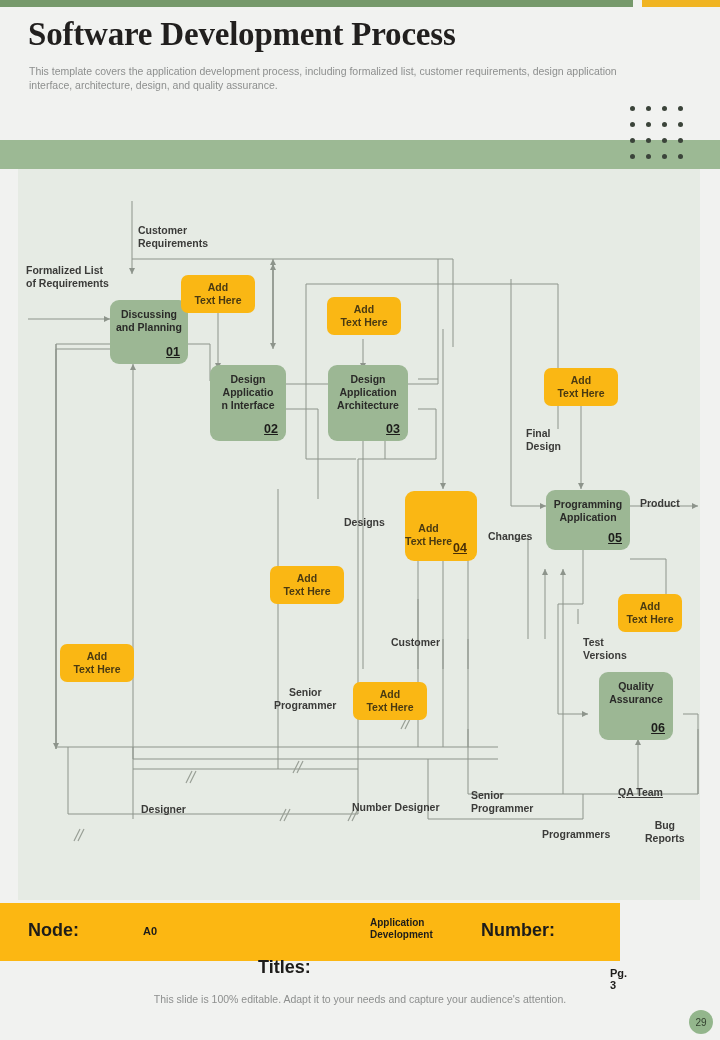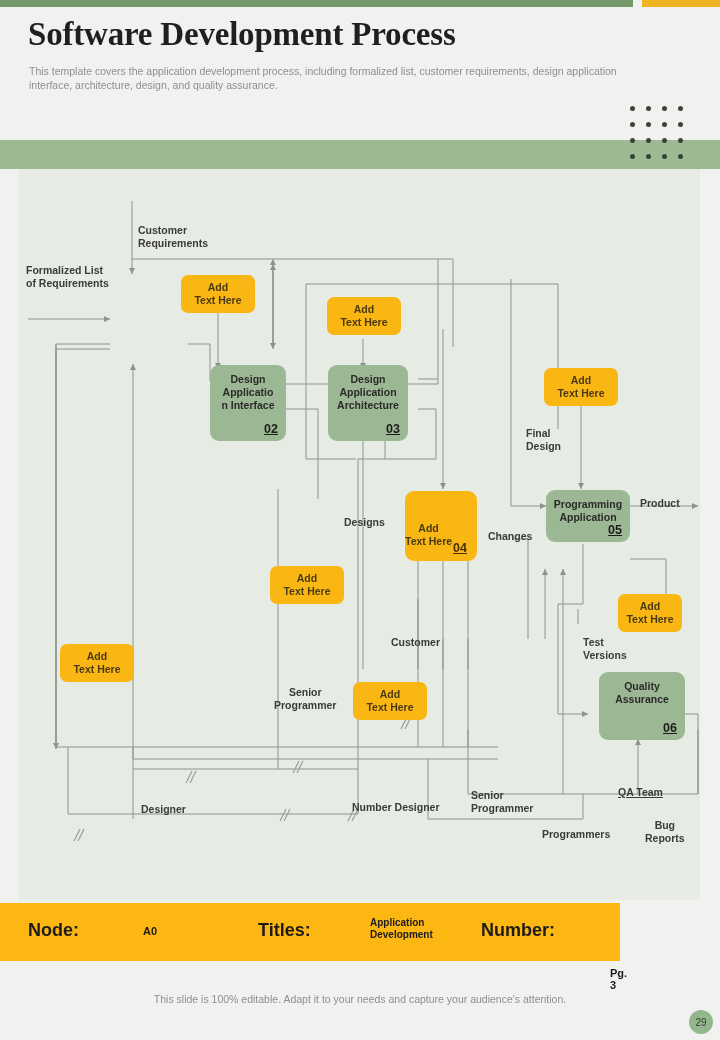--- a/index.html
+++ b/index.html
@@ -238,20 +238,25 @@
       <path d="M262,652 L268,640 M266,652 L272,640"></path>
       <path d="M330,652 L336,640 M334,652 L340,640"></path>
       <path d="M383,560 L389,548 M387,560 L393,548"></path>
       <path d="M275,604 L281,592 M279,604 L285,592"></path>
       <path d="M383,758 L389,746 M387,758 L393,746"></path>
       <path d="M466,752 L472,740 M470,752 L476,740"></path>
       <path d="M168,614 L174,602 M172,614 L178,602"></path>
     </g>
   </svg>
 
+  <div class="node" style="left:92px;top:131px;width:78px;height:64px;">
+    <span>Discussing</span><br>
+    <span>and Planning</span>
+    <span class="num">01</span>
+  </div>
 
   <div class="node" style="left:192px;top:196px;width:76px;height:76px;">
     <span>Design</span><br>
     <span>Applicatio</span><br>
     <span>n Interface</span>
     <span class="num">02</span>
   </div>
 
   <div class="node" style="left:310px;top:196px;width:80px;height:76px;">
     <span>Design</span><br>
@@ -259,27 +264,27 @@
     <span>Architecture</span>
     <span class="num">03</span>
   </div>
 
   <div class="addbox big" style="left:387px;top:322px;width:72px;height:70px;flex-direction:column;">
     <div><span>Add</span><br>
     <span>Text Here</span></div>
     <span class="num">04</span>
   </div>
 
-  <div class="node" style="left:528px;top:321px;width:84px;height:52px;">
+  <div class="node" style="left:528px;top:321px;width:84px;height:60px;">
     <span>Programming</span><br>
     <span>Application</span>
     <span class="num">05</span>
   </div>
 
-  <div class="node" style="left:581px;top:503px;width:86px;height:68px;">
+  <div class="node" style="left:581px;top:503px;width:74px;height:68px;">
     <span>Quality</span><br>
     <span>Assurance</span>
     <span class="num">06</span>
   </div>
 
   <div class="addbox" style="left:163px;top:106px;width:74px;height:38px;flex-direction:column;">
     <span>Add</span>
     <span>Text Here</span>
   </div>
 
@@ -357,21 +362,21 @@
   <div class="lbl" style="left:627px;top:650px;text-align:center;">
     <span>Bug</span><br>
     <span>Reports</span>
   </div>
 
 </div>
 
 <div class="footbar">
   <span class="k" style="left:28px;">Node:</span>
   <span class="v" style="left:143px;">A0</span>
-  <span class="k" style="left:258px;">Titles:</span>
+  <span class="k" style="left:258px;margin-top:37px;">Titles:</span>
   <span class="v2" style="left:370px;">
     <span>Application</span><br>
     <span>Development</span>
   </span>
   <span class="k" style="left:481px;">Number:</span>
   <span class="v" style="left:610px;margin-top:42px;">Pg. 3</span>
 </div>
 
 <div class="note">This slide is 100% editable. Adapt it to your needs and capture your audience's attention.</div>
 <div class="pagecircle">29</div>

